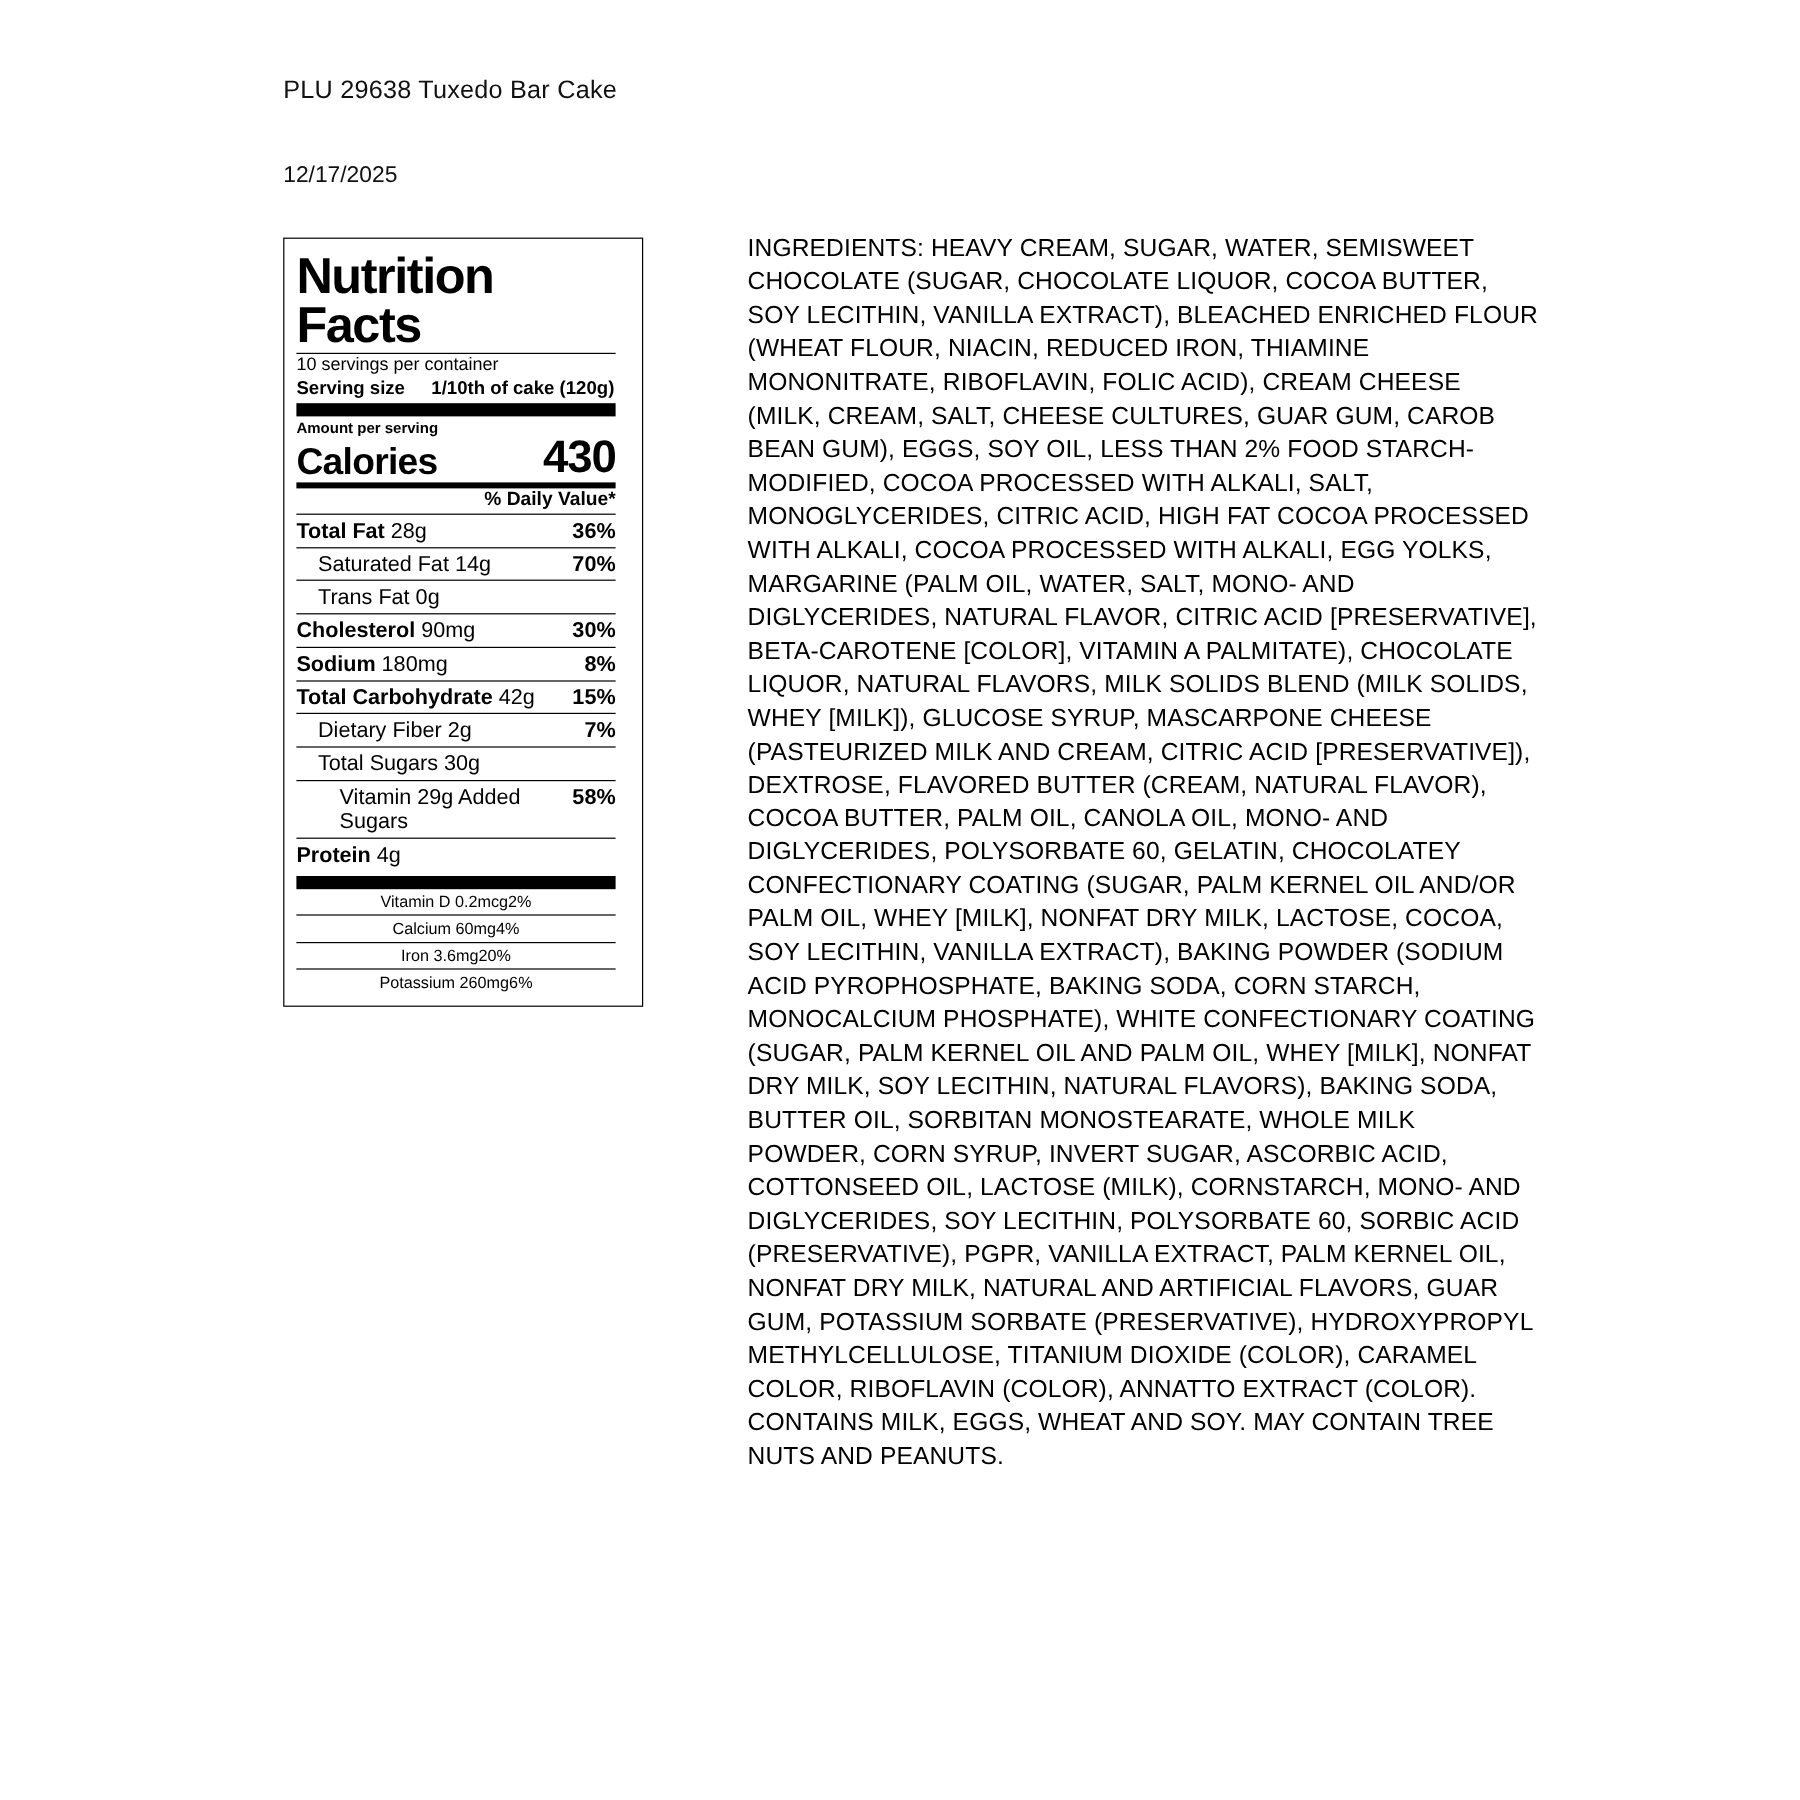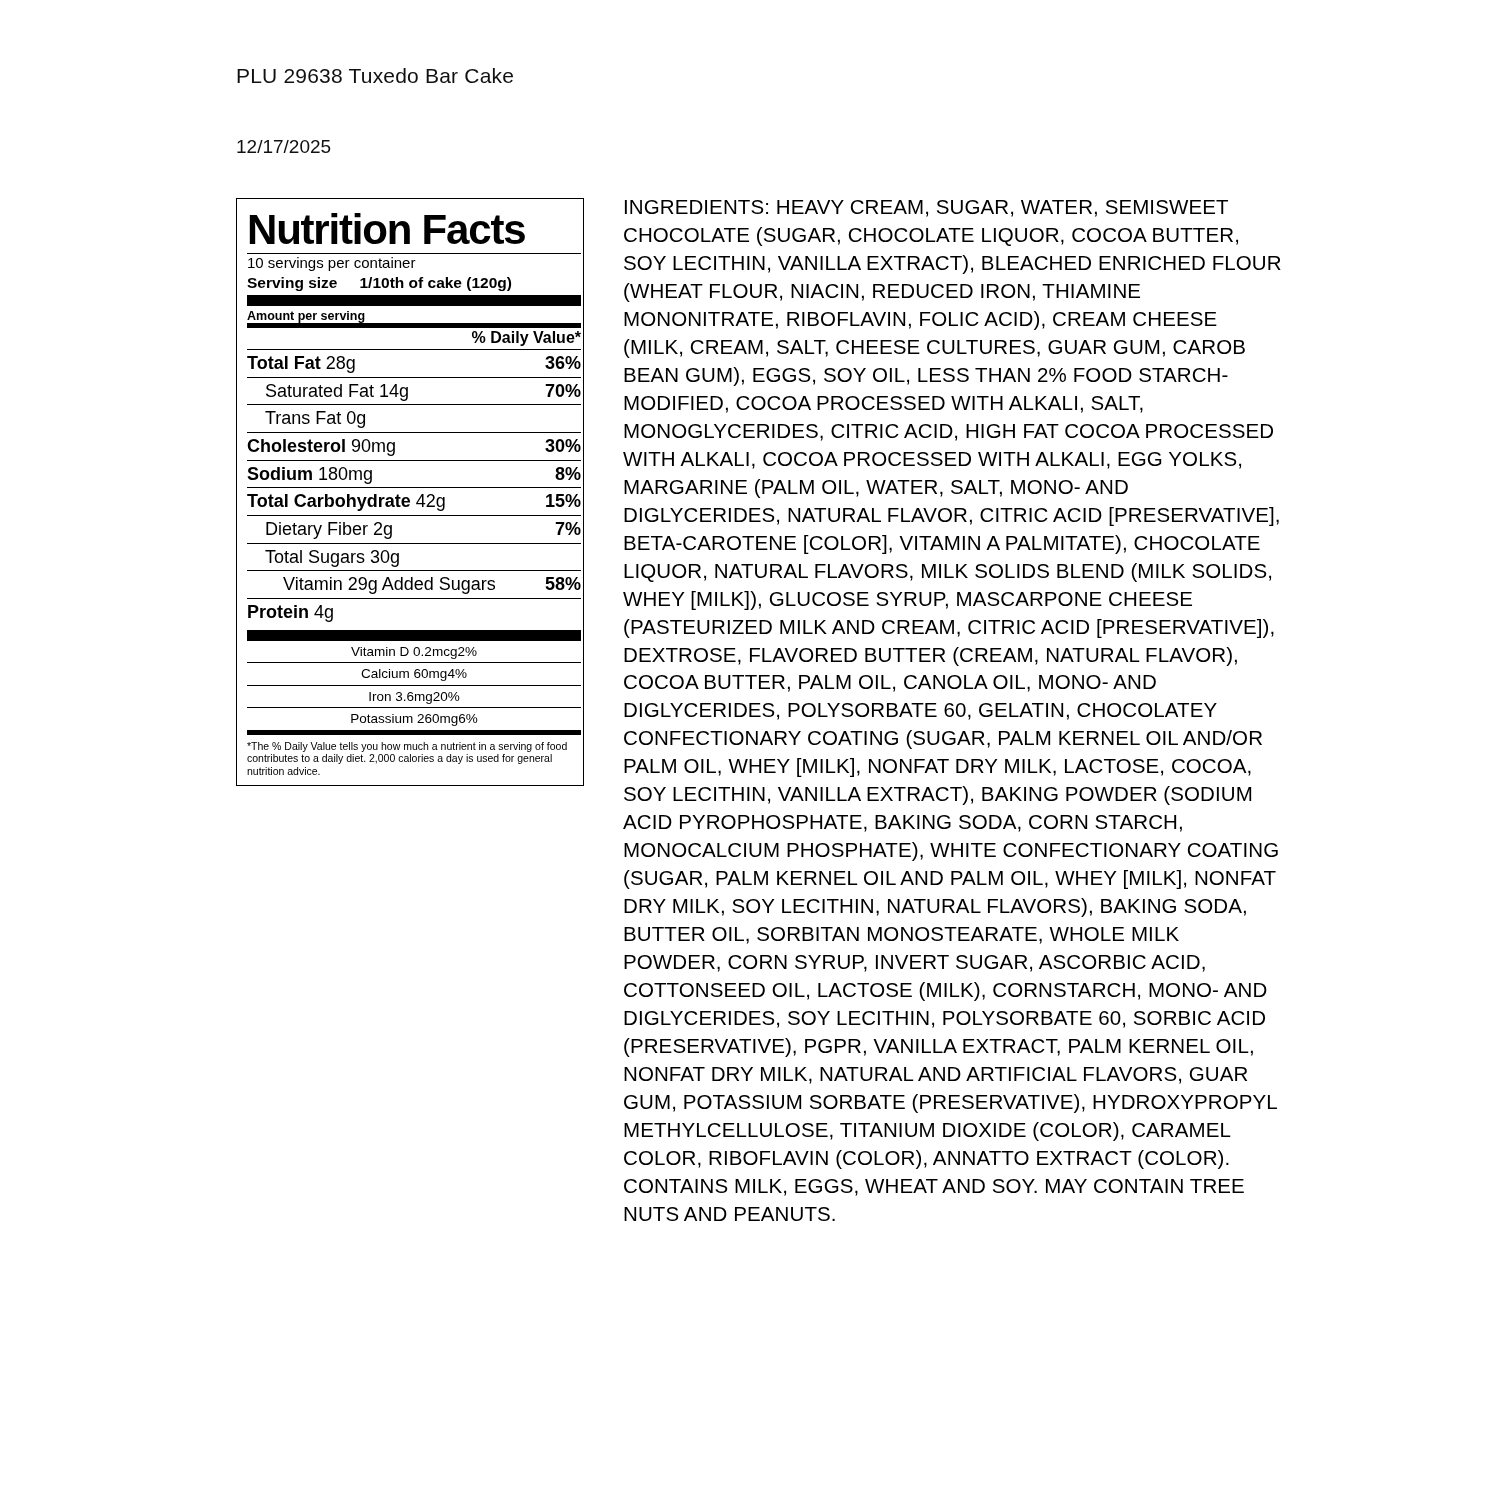--- a/index.html
+++ b/index.html
@@ -34,25 +34,25 @@
     top: 136px;
     font-size: 19px;
     color: #111;
   }
 
   
   .nf-panel {
     position: absolute;
     left: 236px;
     top: 198px;
-    width: 348px;
+    width: 300px;
     box-sizing: border-box;
     border: 1.5px solid #000;
     background: #fff;
-    padding: 8px 2px 8px 10px;
+    padding: 8px 22px 8px 10px;
     font-family: "Liberation Sans", sans-serif;
   }
   .nf-title {
     font-size: 42px;
     font-weight: bold;
     line-height: 0.98;
     letter-spacing: -1.2px;
     margin: 2px 0 3px 0;
   }
   .nf-rule-thin { border-bottom: 1px solid #000; }
@@ -148,20 +148,24 @@
     <div class="nf-title">Nutrition Facts</div>
     <div class="nf-rule-thin"></div>
     <div class="nf-servings">10 servings per container</div>
     <div class="nf-serving-size">
       <span class="ss-label">Serving size</span>
       <span class="ss-val">1/10th of cake (120g)</span>
     </div>
     <div class="nf-rule-thick"></div>
 
     <div class="nf-amount">Amount per serving</div>
+    <div class="nf-cal-row">
+      <span class="nf-cal-label">Calories</span>
+      <span class="nf-cal-value">430</span>
+    </div>
     <div class="nf-rule-med"></div>
     <div class="nf-dv-head">% Daily Value*</div>
 
     <div class="nf-rows">
       <div class="nf-row">
         <span class="nm"><b>Total Fat</b><span> 28g</span></span>
         <span class="pct">36%</span>
       </div>
       <div class="nf-row indent-1">
         <span class="nm">Saturated Fat 14g</span>
@@ -215,18 +219,17 @@
       <div class="nf-row">
         <span class="nm">Iron 3.6mg</span>
         <span>20%</span>
       </div>
       <div class="nf-row">
         <span class="nm">Potassium 260mg</span>
         <span>6%</span>
       </div>
     </div>
 
-    <div class="nf-footnote">*The % Daily Value tells you how much a nutrient in a serving of food contributes to a daily diet. 2,000 calories a day is used for general nutrition advice.</div>
   </div>
 
   <div class="ingredients">INGREDIENTS: HEAVY CREAM, SUGAR, WATER, SEMISWEET CHOCOLATE (SUGAR, CHOCOLATE LIQUOR, COCOA BUTTER, SOY LECITHIN, VANILLA EXTRACT), BLEACHED ENRICHED FLOUR (WHEAT FLOUR, NIACIN, REDUCED IRON, THIAMINE MONONITRATE, RIBOFLAVIN, FOLIC ACID), CREAM CHEESE (MILK, CREAM, SALT, CHEESE CULTURES, GUAR GUM, CAROB BEAN GUM), EGGS, SOY OIL, LESS THAN 2% FOOD STARCH-MODIFIED, COCOA PROCESSED WITH ALKALI, SALT, MONOGLYCERIDES, CITRIC ACID, HIGH FAT COCOA PROCESSED WITH ALKALI, COCOA PROCESSED WITH ALKALI, EGG YOLKS, MARGARINE (PALM OIL, WATER, SALT, MONO- AND DIGLYCERIDES, NATURAL FLAVOR, CITRIC ACID [PRESERVATIVE], BETA-CAROTENE [COLOR], VITAMIN A PALMITATE), CHOCOLATE LIQUOR, NATURAL FLAVORS, MILK SOLIDS BLEND (MILK SOLIDS, WHEY [MILK]), GLUCOSE SYRUP, MASCARPONE CHEESE (PASTEURIZED MILK AND CREAM, CITRIC ACID [PRESERVATIVE]), DEXTROSE, FLAVORED BUTTER (CREAM, NATURAL FLAVOR), COCOA BUTTER, PALM OIL, CANOLA OIL, MONO- AND DIGLYCERIDES, POLYSORBATE 60, GELATIN, CHOCOLATEY  CONFECTIONARY COATING (SUGAR, PALM KERNEL OIL AND/OR PALM OIL, WHEY [MILK], NONFAT DRY MILK, LACTOSE, COCOA, SOY LECITHIN, VANILLA EXTRACT), BAKING POWDER (SODIUM ACID PYROPHOSPHATE, BAKING SODA, CORN STARCH, MONOCALCIUM PHOSPHATE), WHITE CONFECTIONARY COATING (SUGAR, PALM KERNEL OIL AND PALM OIL, WHEY [MILK], NONFAT DRY MILK, SOY LECITHIN, NATURAL FLAVORS), BAKING SODA, BUTTER OIL, SORBITAN MONOSTEARATE, WHOLE MILK POWDER, CORN SYRUP, INVERT SUGAR, ASCORBIC ACID, COTTONSEED OIL, LACTOSE (MILK), CORNSTARCH, MONO- AND DIGLYCERIDES, SOY LECITHIN, POLYSORBATE 60, SORBIC ACID (PRESERVATIVE), PGPR, VANILLA EXTRACT, PALM KERNEL OIL, NONFAT DRY MILK, NATURAL AND ARTIFICIAL FLAVORS, GUAR GUM, POTASSIUM SORBATE (PRESERVATIVE), HYDROXYPROPYL METHYLCELLULOSE, TITANIUM DIOXIDE (COLOR), CARAMEL COLOR, RIBOFLAVIN (COLOR), ANNATTO EXTRACT (COLOR). CONTAINS MILK, EGGS, WHEAT AND SOY. MAY CONTAIN TREE NUTS AND PEANUTS.</div>
 
 </div>
 
 </body></html>

